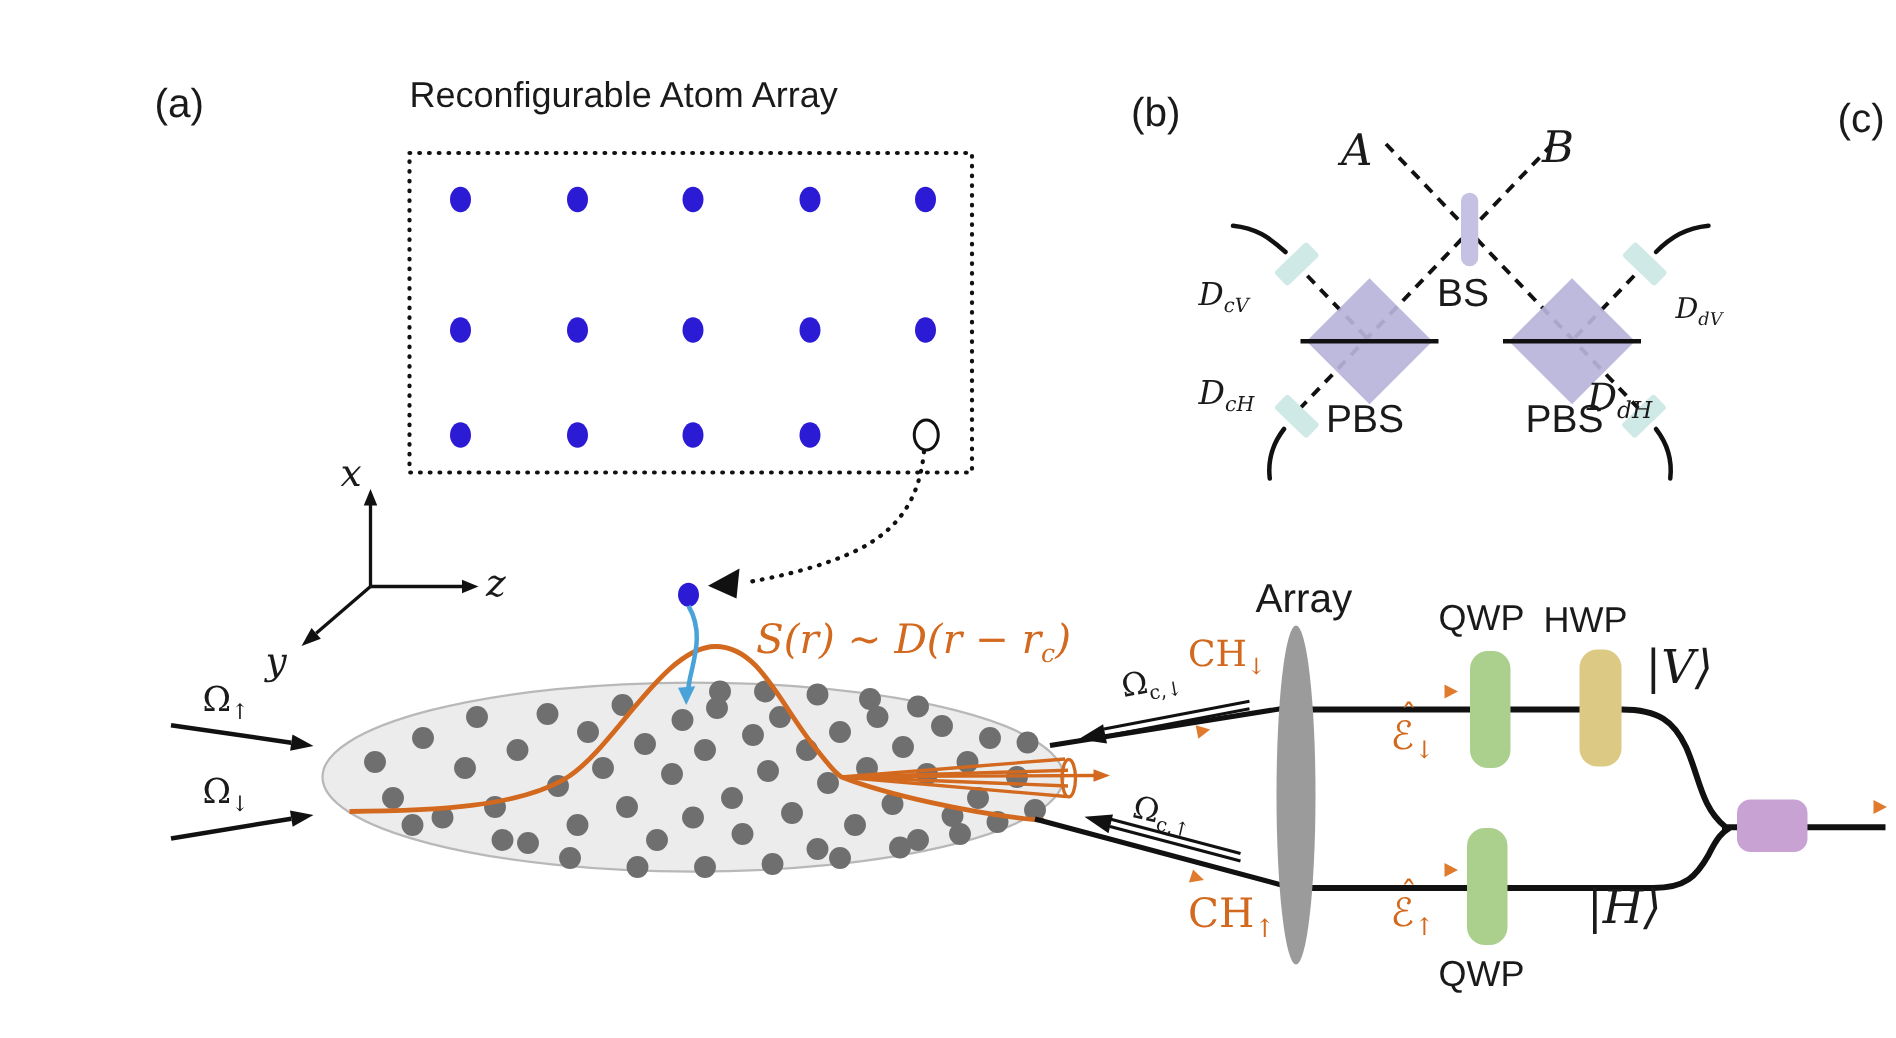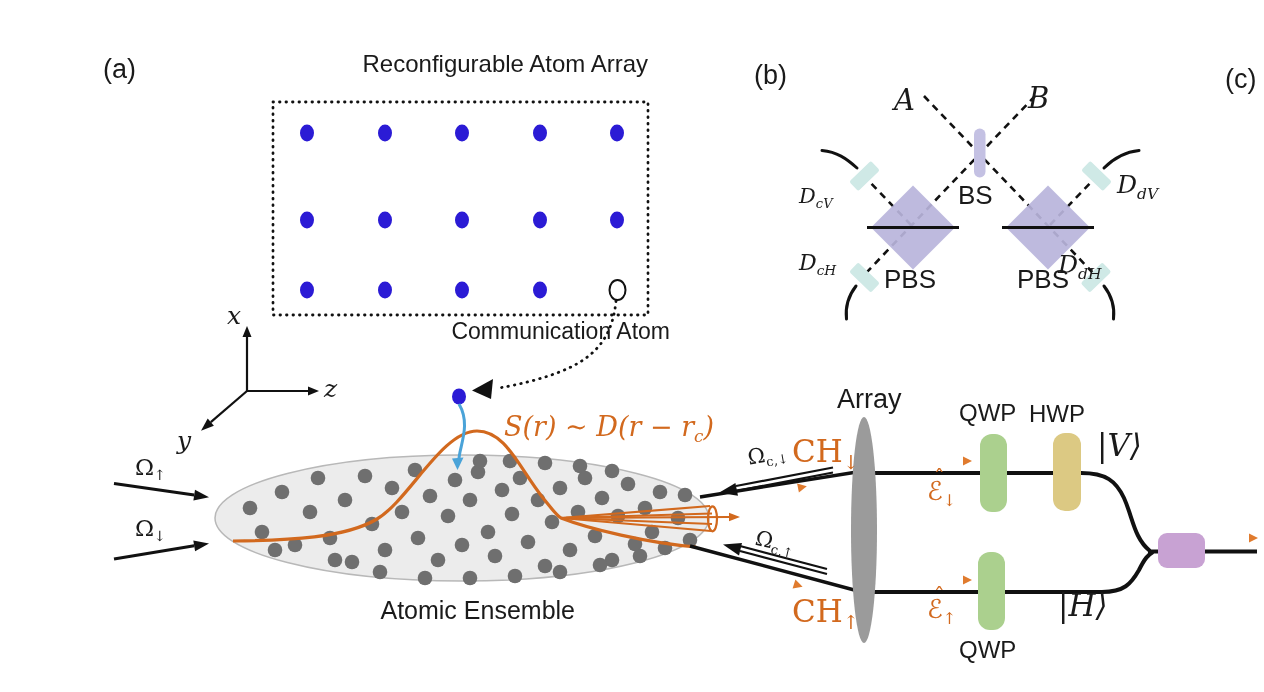--- a/index.html
+++ b/index.html
@@ -4,21 +4,21 @@
 <style>
   html,body{margin:0;padding:0;background:#fff;}
   #fig{position:relative;width:1264px;height:692px;background:#fff;overflow:hidden;
        font-family:"Liberation Sans","DejaVu Sans",sans-serif;}
   #art{position:absolute;left:0;top:0;}
   .lbl{position:absolute;white-space:nowrap;color:#1a1a1a;line-height:1;}
   .sans{font-family:"Liberation Sans","DejaVu Sans",sans-serif;}
   .serif{font-family:"DejaVu Serif","Liberation Serif","DejaVu Sans",serif;}
   .it{font-style:italic;}
   .orange{color:var(--orange,#d2691e);text-align:center;}
-  .center{text-align:right;}
+  .center{text-align:left;}
   .msub{font-size:0.62em;vertical-align:-0.38em;}
   .hatbox{position:relative;display:inline-block;}
   .hat{position:absolute;top:-0.52em;left:0.30em;font-size:0.85em;}
   .rot{transform-origin:0 0;}
   
   .atomb{fill:var(--atom_blue,#2b1bd5);}
   .atomg{fill:var(--atom_gray,#6f6f6f);}
   .ensfill{fill:var(--ensemble_fill,#ececec);stroke:var(--ensemble_stroke,#b8b8b8);stroke-width:1.5;}
   .oline{stroke:var(--orange,#d2691e);fill:none;}
   .ofill{fill:var(--orange,#d2691e);}
@@ -223,54 +223,52 @@
     <path d="M 1104,168 C 1114,158 1124,152 1139,150.5"></path>
     <path d="M 1104,286 C 1111,295 1115,306 1113.5,319"></path>
   </g>
 </svg>
 
 <div class="lbl sans" style="left:103px;top:56px;font-size:27px">(a)</div>
 <div class="lbl sans" style="left:754px;top:62px;font-size:27px">(b)</div>
 <div class="lbl sans" style="left:1225px;top:66px;font-size:27px">(c)</div>
 
 <div class="lbl sans center" style="left:273px;top:52px;width:375px;font-size:24px">Reconfigurable Atom Array</div>
-<div class="lbl sans center" style="left:300px;top:320px;width:370px;font-size:23px">Communication Atom</div>
 
 <div class="lbl serif it" style="left:227px;top:303px;font-size:25px">x</div>
 <div class="lbl serif it" style="left:177px;top:428px;font-size:25px">y</div>
 <div class="lbl serif it" style="left:324px;top:376px;font-size:25px">z</div>
 
 <div class="lbl serif" style="left:135px;top:456px;font-size:23px"><span>Ω</span><span class="msub">↑</span></div>
 <div class="lbl serif" style="left:135px;top:517px;font-size:23px"><span>Ω</span><span class="msub">↓</span></div>
 
-<div class="lbl sans center" style="left:340px;top:598px;width:235px;font-size:25px">Atomic Ensemble</div>
 
 <div class="lbl serif it orange" style="left:504px;top:413px;font-size:27px"><span>S(r) ∼ D(r − r</span><span class="msub">c</span><span>)</span></div>
 
 <div class="lbl serif rot" style="left:746px;top:448px;font-size:21px;transform:rotate(-10deg)"><span>Ω</span><span class="msub">c,↓</span></div>
 <div class="lbl serif rot" style="left:758px;top:528px;font-size:21px;transform:rotate(13deg)"><span>Ω</span><span class="msub">c,↑</span></div>
 
-<div class="lbl serif orange" style="left:792px;top:436px;font-size:31px"><span>CH</span><span class="msub">↓</span></div>
-<div class="lbl serif orange" style="left:792px;top:596px;font-size:31px"><span>CH</span><span class="msub">↑</span></div>
+<div class="lbl serif orange" style="left:792px;top:424px;font-size:24px"><span>CH</span><span class="msub">↓</span></div>
+<div class="lbl serif orange" style="left:792px;top:596px;font-size:27px"><span>CH</span><span class="msub">↑</span></div>
 
 <div class="lbl sans" style="left:837px;top:386px;font-size:27px">Array</div>
 <div class="lbl sans" style="left:959px;top:401px;font-size:24px">QWP</div>
 <div class="lbl sans" style="left:1029px;top:402px;font-size:24px">HWP</div>
 <div class="lbl sans" style="left:959px;top:638px;font-size:24px">QWP</div>
 
 <div class="lbl serif orange" style="left:927px;top:478px;font-size:26px"><span class="hatbox"><span class="hat">ˆ</span><span>ℰ</span></span><span class="msub">↓</span></div>
 <div class="lbl serif orange" style="left:927px;top:596px;font-size:26px"><span class="hatbox"><span class="hat">ˆ</span><span>ℰ</span></span><span class="msub">↑</span></div>
 
 <div class="lbl serif it" style="left:1097px;top:430px;font-size:31px">|V⟩</div>
 <div class="lbl serif it" style="left:1058px;top:590px;font-size:31px">|H⟩</div>
 
 <div class="lbl serif it" style="left:894px;top:86px;font-size:29px">A</div>
 <div class="lbl serif it" style="left:1028px;top:84px;font-size:29px">B</div>
 <div class="lbl sans" style="left:958px;top:182px;font-size:26px">BS</div>
 <div class="lbl sans" style="left:884px;top:266px;font-size:26px">PBS</div>
 <div class="lbl sans" style="left:1017px;top:266px;font-size:26px">PBS</div>
 
 <div class="lbl serif it" style="left:799px;top:186px;font-size:21px"><span>D</span><span class="msub">cV</span></div>
 <div class="lbl serif it" style="left:799px;top:252px;font-size:22px"><span>D</span><span class="msub">cH</span></div>
-<div class="lbl serif it" style="left:1117px;top:172px;font-size:25px"><span>D</span><span class="msub">dV</span></div>
+<div class="lbl serif it" style="left:1117px;top:197px;font-size:19px"><span>D</span><span class="msub">dV</span></div>
 <div class="lbl serif it" style="left:1058px;top:252px;font-size:25px"><span>D</span><span class="msub">dH</span></div>
 
 </div>
 
 </body></html>

